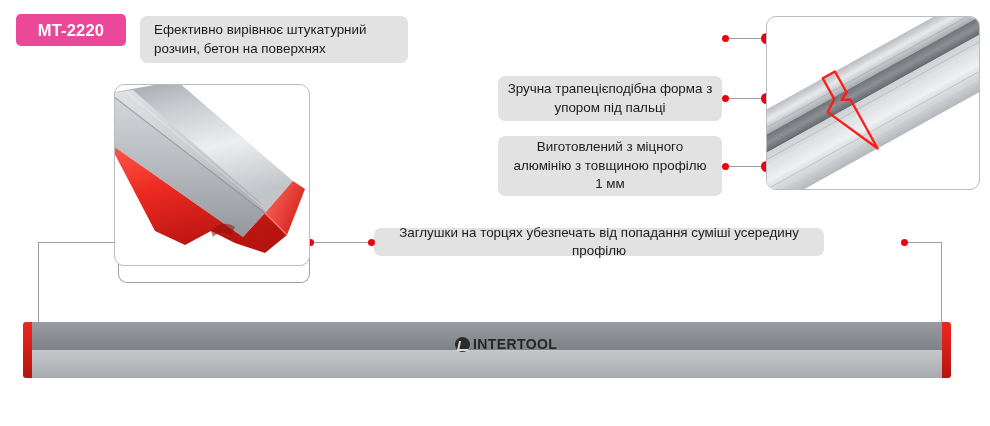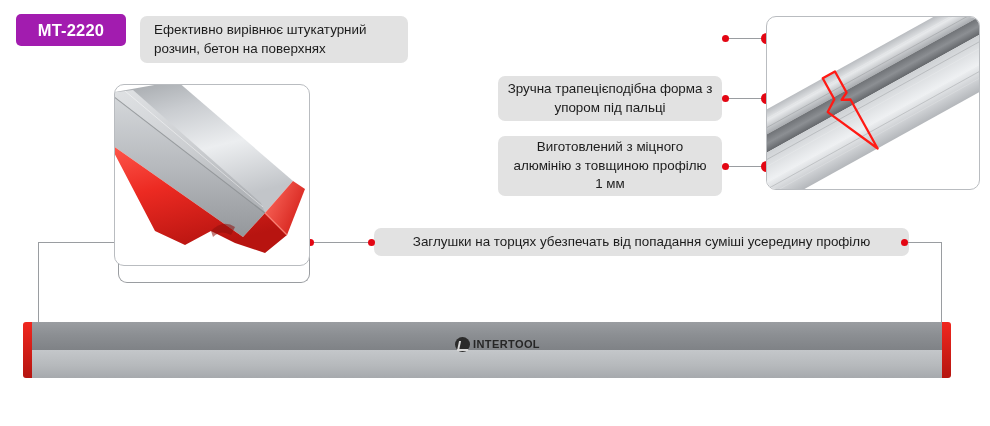--- a/index.html
+++ b/index.html
@@ -25,21 +25,21 @@
     display:flex;align-items:center;
     font-size:13.4px;line-height:18.5px;
   }
   .callout.left-al{justify-content:flex-start;text-align:left;}
   .callout.center-al{justify-content:center;text-align:center;}
 
   #callout-headline{left:140px;top:16px;width:268px;height:47px;padding:8px 14px;}
   #callout-light   {left:498px;top:16px;width:224px;height:45px;padding:0 12px;}
   #callout-shape   {left:498px;top:76px;width:224px;height:45px;padding:0 0;}
   #callout-alu     {left:498px;top:136px;width:224px;height:60px;padding:12px 12px;}
-  #callout-caps    {left:374px;top:228px;width:535px;height:28px;padding:0 14px;}
+  #callout-caps    {left:374px;top:228px;width:450px;height:28px;padding:0 14px;}
 
   
   .photo-frame{
     position:absolute;border:1px solid #b9bcc0;border-radius:10px;
     background:#ffffff;overflow:hidden;
   }
   #photo-profile{left:114px;top:84px;width:194px;height:180px;}
   #photo-section{left:766px;top:16px;width:212px;height:172px;}
 
   
@@ -75,30 +75,30 @@
   #bar-logo .mark{
     width:15px;height:15px;border-radius:50%;background:#2b2b2b;
     position:relative;flex:none;
   }
   #bar-logo .mark::after{
     content:"";position:absolute;left:3px;top:3.5px;width:9px;height:8px;
     border-left:2px solid #d8d8d8;border-bottom:2px solid #d8d8d8;
     transform:skewX(-12deg);
   }
   #bar-logo .word{
-    font-size:11px;font-weight:bold;color:#262626;letter-spacing:.4px;
+    font-size:14px;font-weight:bold;color:#262626;letter-spacing:.4px;
     line-height:15px;
   }
 </style>
 </head>
 <body>
 
 <div class="stage">
 
-  <div class="sku-badge" id="sku-badge" style="background: #a21caf;">MT-2220</div>
+  <div class="sku-badge" id="sku-badge" style="background: #ec4899;">MT-2220</div>
 
   <div class="callout left-al" id="callout-headline">Ефективно вирівнює штукатурний розчин, бетон на поверхнях</div>
 
 
   <div class="callout center-al" id="callout-shape">Зручна трапецієподібна форма з упором під пальці</div>
 
   <div class="callout center-al" id="callout-alu">Виготовлений з міцного алюмінію з товщиною профілю 1 мм</div>
 
   <div class="callout center-al" id="callout-caps">Заглушки на торцях убезпечать від попадання суміші усередину профілю</div>
 

